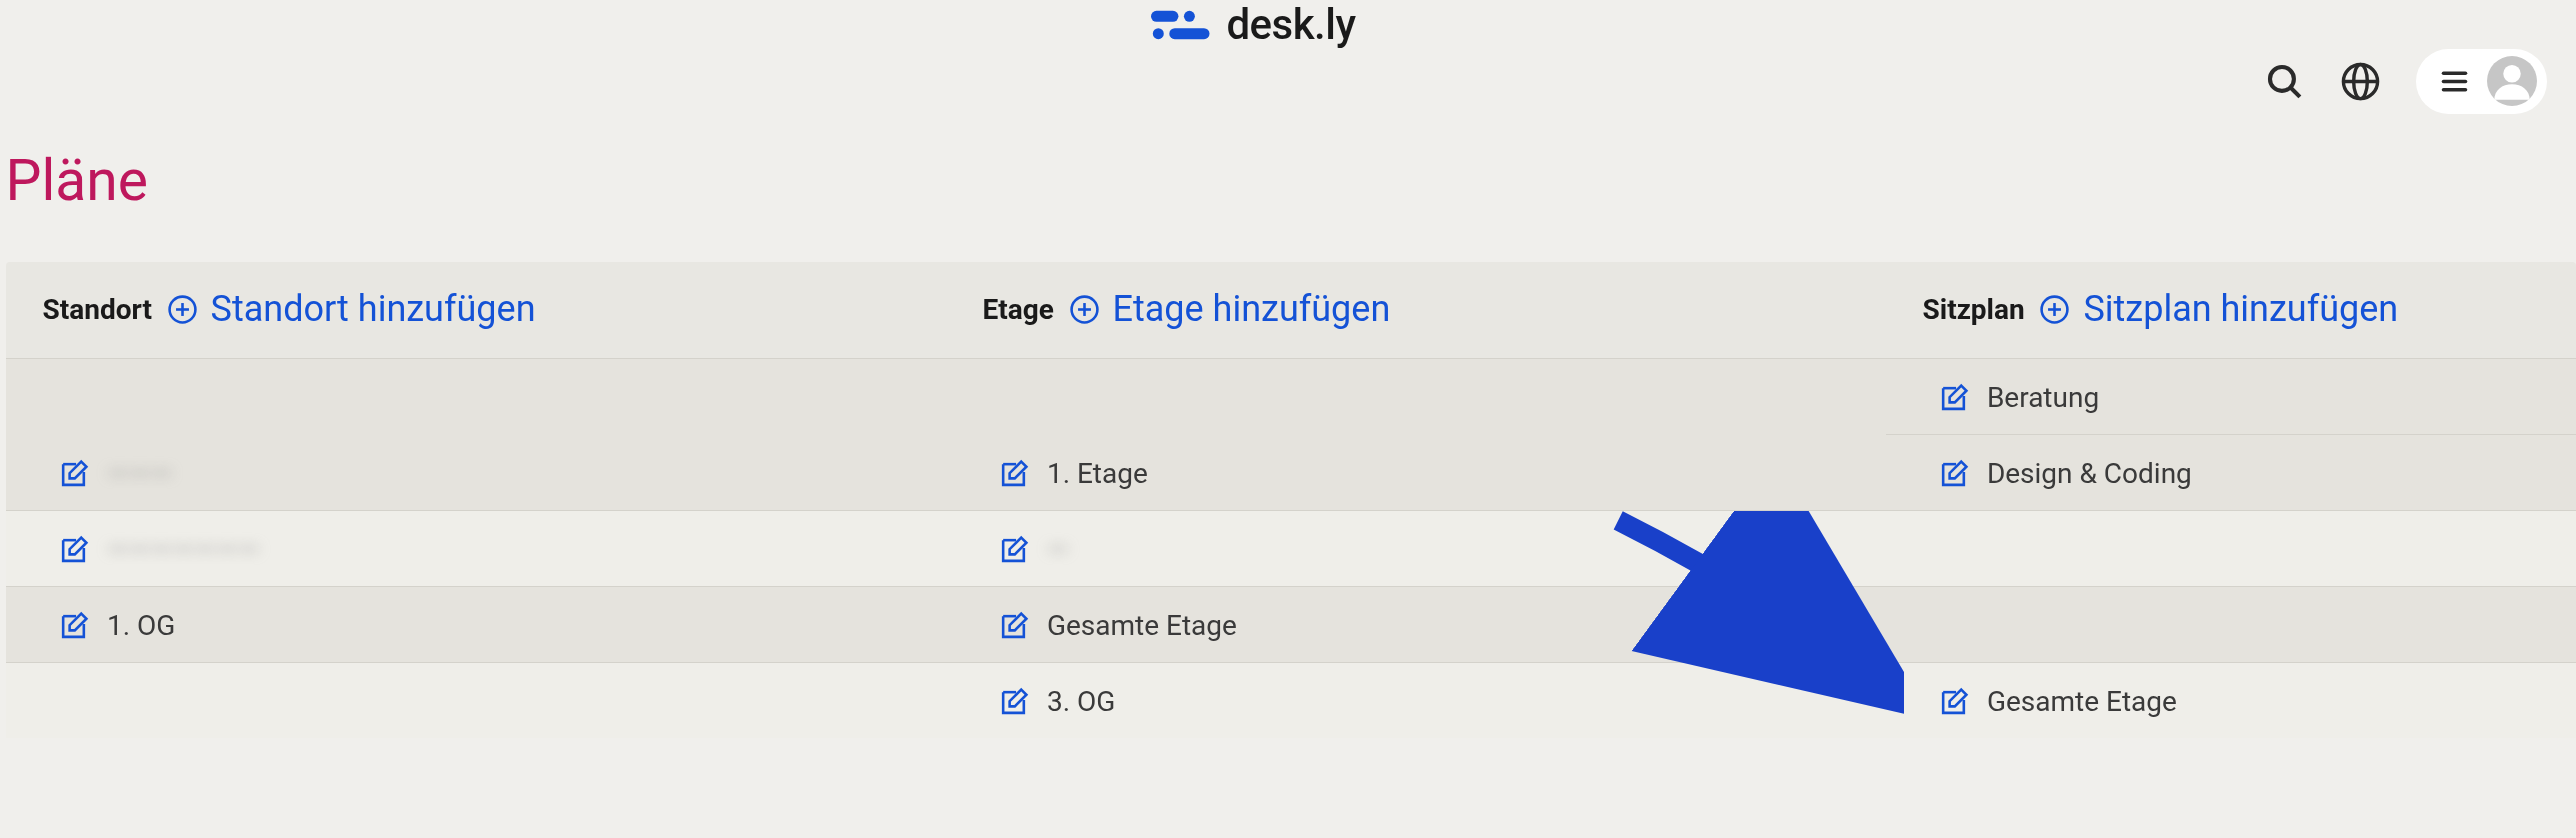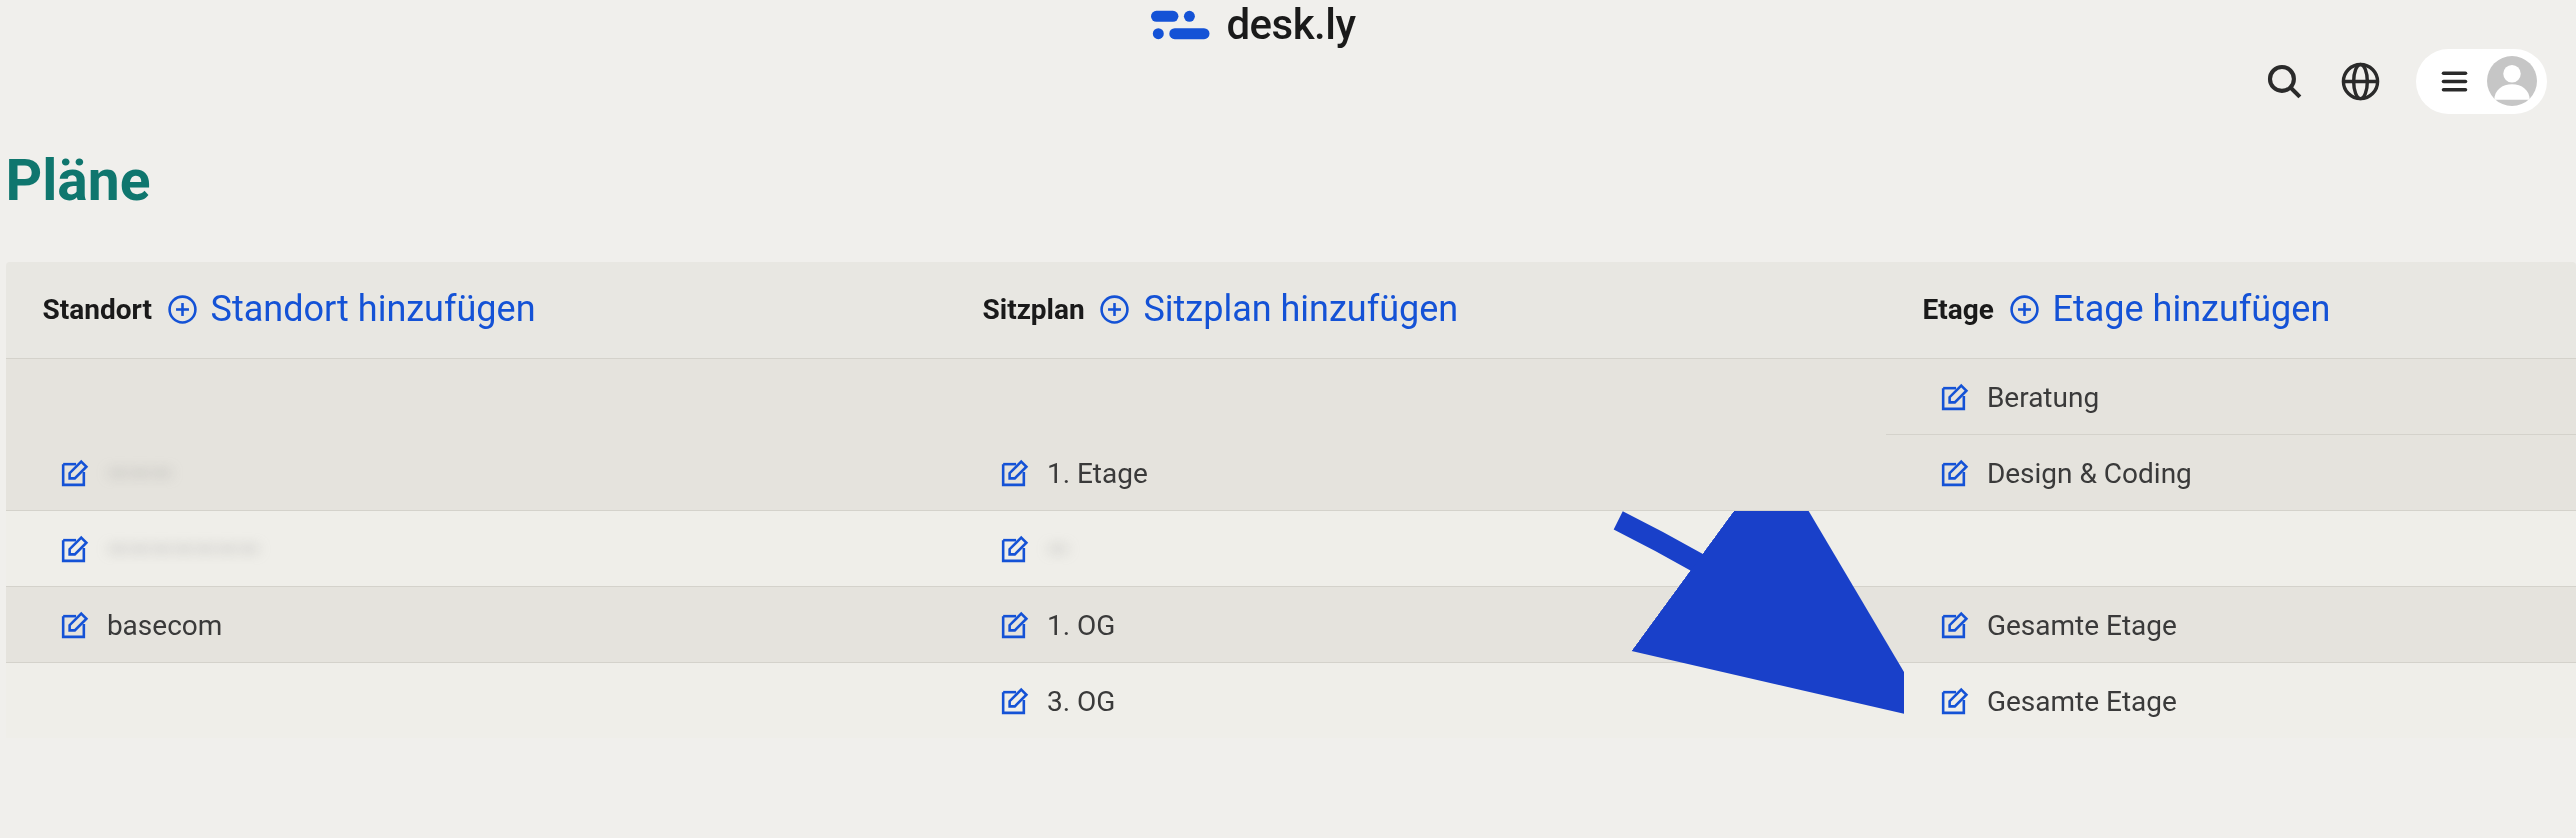--- a/index.html
+++ b/index.html
@@ -73,22 +73,22 @@
       background: #c6c6c6;
       display: flex;
       align-items: center;
       justify-content: center;
     }
 
     
     .page { padding: 46px 0 0 5.5px; }
     .page-title {
       font-size: 57px;
-      font-weight: 700;
-      color: #0f766e;
+      font-weight: 400;
+      color: #be185d;
       margin-bottom: 48px;
     }
 
     .panel {
       background: #e8e7e2;
       border-radius: 3.7px;
       position: relative;
     }
 
     
@@ -221,41 +221,41 @@
         <div class="add-link">
           <svg class="plus-circle" viewBox="0 0 24 24" fill="none" stroke="#1452d6" stroke-width="2">
             <circle cx="12" cy="12" r="10"></circle>
               <line x1="12" y1="7" x2="12" y2="17"></line>
               <line x1="7" y1="12" x2="17" y2="12"></line>
           </svg>
           <span>Standort hinzufügen</span>
         </div>
       </div>
       <div class="col-header">
+        <span class="col-label">Etage</span>
+        <div class="add-link">
+          <svg class="plus-circle" viewBox="0 0 24 24" fill="none" stroke="#1452d6" stroke-width="2">
+            <circle cx="12" cy="12" r="10"></circle>
+              <line x1="12" y1="7" x2="12" y2="17"></line>
+              <line x1="7" y1="12" x2="17" y2="12"></line>
+          </svg>
+          <span>Etage hinzufügen</span>
+        </div>
+      </div>
+      <div class="col-header">
         <span class="col-label">Sitzplan</span>
         <div class="add-link">
           <svg class="plus-circle" viewBox="0 0 24 24" fill="none" stroke="#1452d6" stroke-width="2">
             <circle cx="12" cy="12" r="10"></circle>
               <line x1="12" y1="7" x2="12" y2="17"></line>
               <line x1="7" y1="12" x2="17" y2="12"></line>
           </svg>
           <span>Sitzplan hinzufügen</span>
         </div>
       </div>
-      <div class="col-header">
-        <span class="col-label">Etage</span>
-        <div class="add-link">
-          <svg class="plus-circle" viewBox="0 0 24 24" fill="none" stroke="#1452d6" stroke-width="2">
-            <circle cx="12" cy="12" r="10"></circle>
-              <line x1="12" y1="7" x2="12" y2="17"></line>
-              <line x1="7" y1="12" x2="17" y2="12"></line>
-          </svg>
-          <span>Etage hinzufügen</span>
-        </div>
-      </div>
     </div>
 
     <div class="data-row">
       <div class="cell">
         <svg class="edit-icon" viewBox="0 0 24 24" fill="none" stroke="currentColor" stroke-width="2">
           <path d="M4 4h10"></path>
             <path d="M4 4v16h16V10"></path>
             <path d="M18 2l4 4-9 9H9v-4z"></path>
         </svg>
         <span class="cell-text blur">———</span>
@@ -301,28 +301,20 @@
         <svg class="edit-icon" viewBox="0 0 24 24" fill="none" stroke="currentColor" stroke-width="2">
           <path d="M4 4h10"></path>
             <path d="M4 4v16h16V10"></path>
             <path d="M18 2l4 4-9 9H9v-4z"></path>
         </svg>
         <span class="cell-text blur">—</span>
       </div>
     </div>
 
     <div class="data-row">
-      <div class="cell">
-        <svg class="edit-icon" viewBox="0 0 24 24" fill="none" stroke="currentColor" stroke-width="2">
-          <path d="M4 4h10"></path>
-            <path d="M4 4v16h16V10"></path>
-            <path d="M18 2l4 4-9 9H9v-4z"></path>
-        </svg>
-        <span class="cell-text">basecom</span>
-      </div>
       <div class="cell">
         <svg class="edit-icon" viewBox="0 0 24 24" fill="none" stroke="currentColor" stroke-width="2">
           <path d="M4 4h10"></path>
             <path d="M4 4v16h16V10"></path>
             <path d="M18 2l4 4-9 9H9v-4z"></path>
         </svg>
         <span class="cell-text">1. OG</span>
       </div>
       <div class="cell">
         <svg class="edit-icon" viewBox="0 0 24 24" fill="none" stroke="currentColor" stroke-width="2">

